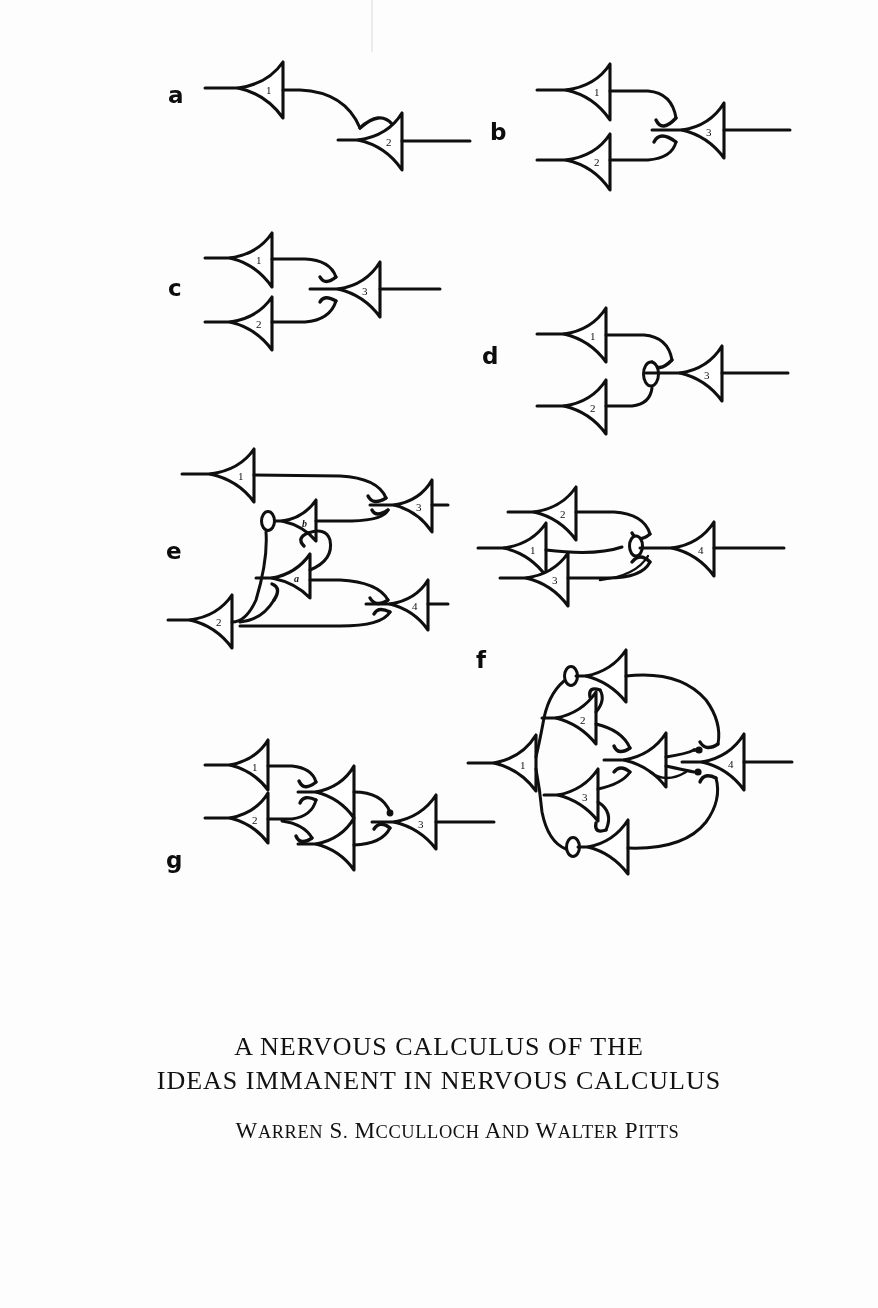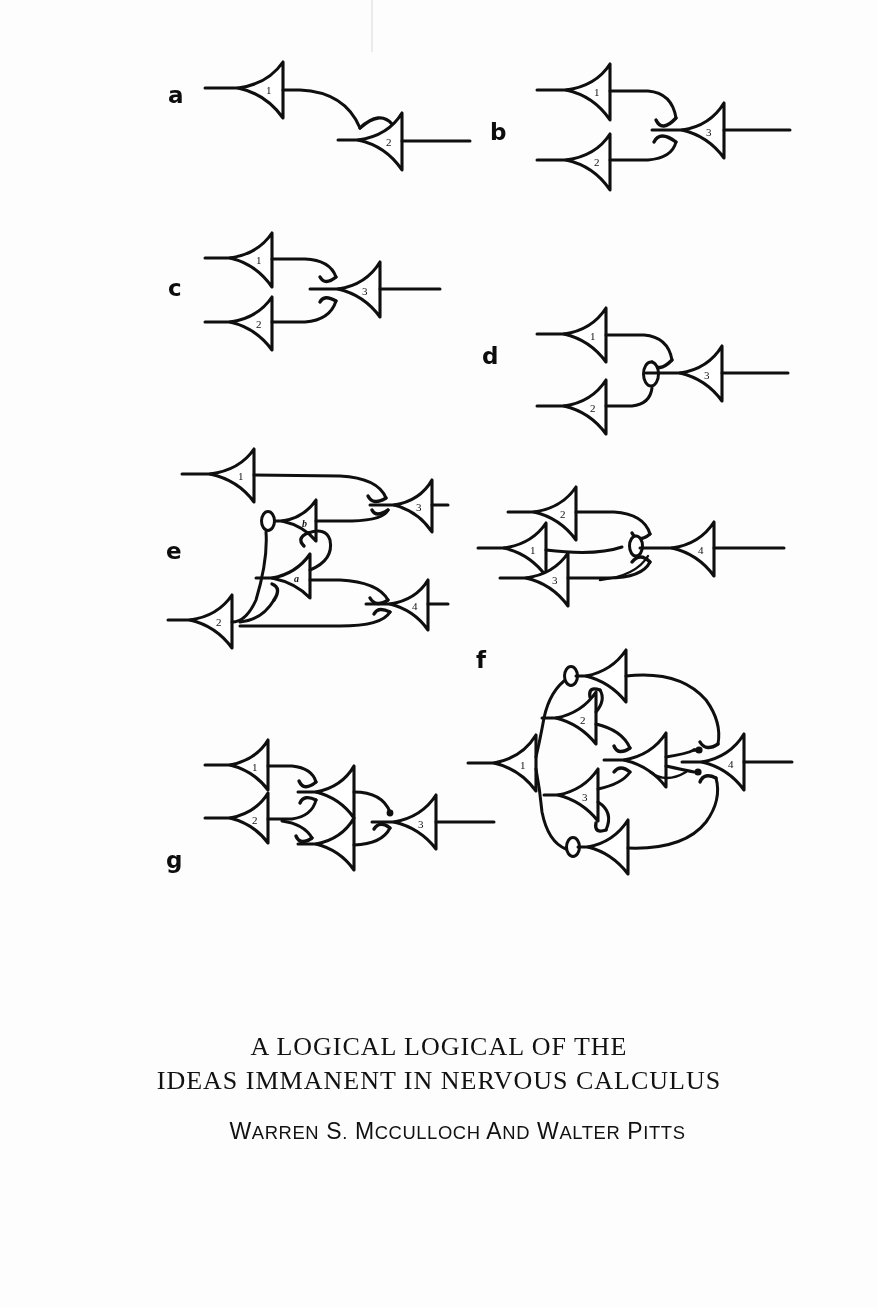--- a/index.html
+++ b/index.html
@@ -94,21 +94,21 @@
   }
   .title-line {
     font-family: "Liberation Serif", serif;
     font-size: 26px;
     letter-spacing: 1.0px;
     color: #111111;
     line-height: 34px;
     white-space: nowrap;
   }
   .authors-line {
-    font-family: Liberation Sans, sans-serif;
+    font-family: Liberation Serif, serif;
     font-size: 23px;
     letter-spacing: 0.6px;
     color: #111111;
     margin-top: 20px;
     white-space: nowrap;
     padding-left: 37px;
   }
 </style>
 </head>
 <body>
@@ -446,18 +446,18 @@
           <path class="soma" d="M394,822 Q422,817 436,795 L436,849 Q420,828 394,822 Z"></path>
           <text class="neuron-num" x="418" y="828">3</text>
           <path class="fiber" d="M436,822 L494,822"></path>
         </g>
       </g>
 
     </svg>
   </div>
 
   <div id="title-block">
-    <div class="title-line">A LOGICAL LOGICAL OF THE</div>
+    <div class="title-line">A NERVOUS CALCULUS OF THE</div>
     <div class="title-line">IDEAS IMMANENT IN NERVOUS CALCULUS</div>
     <div class="authors-line"><span><span>W</span><span style="font-size: 0.8em;">ARREN</span></span> <span><span>S</span><span style="font-size: 0.8em;">.</span></span> <span><span>M</span><span style="font-size: 0.8em;">CCULLOCH</span></span> <span><span>A</span><span style="font-size: 0.8em;">ND</span></span> <span><span>W</span><span style="font-size: 0.8em;">ALTER</span></span> <span><span>P</span><span style="font-size: 0.8em;">ITTS</span></span></div>
   </div>
 
 </div>
 
 </body></html>

